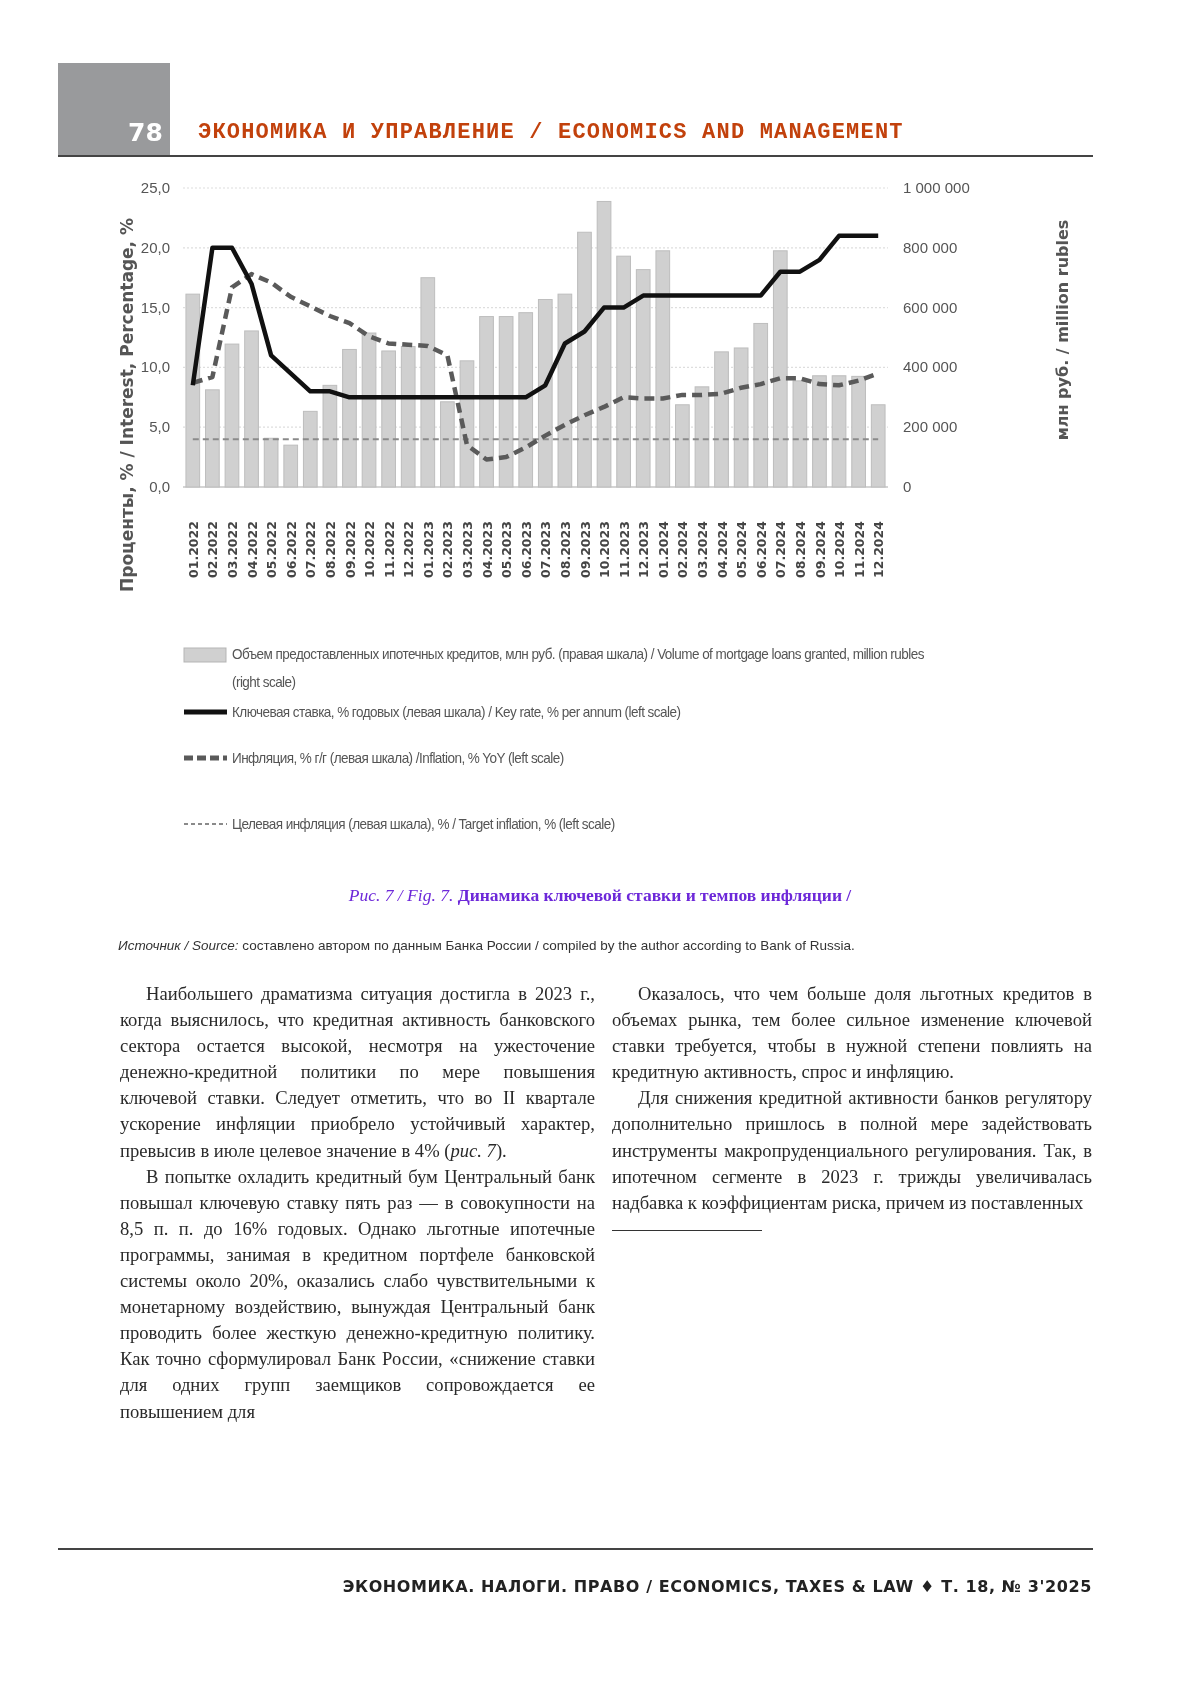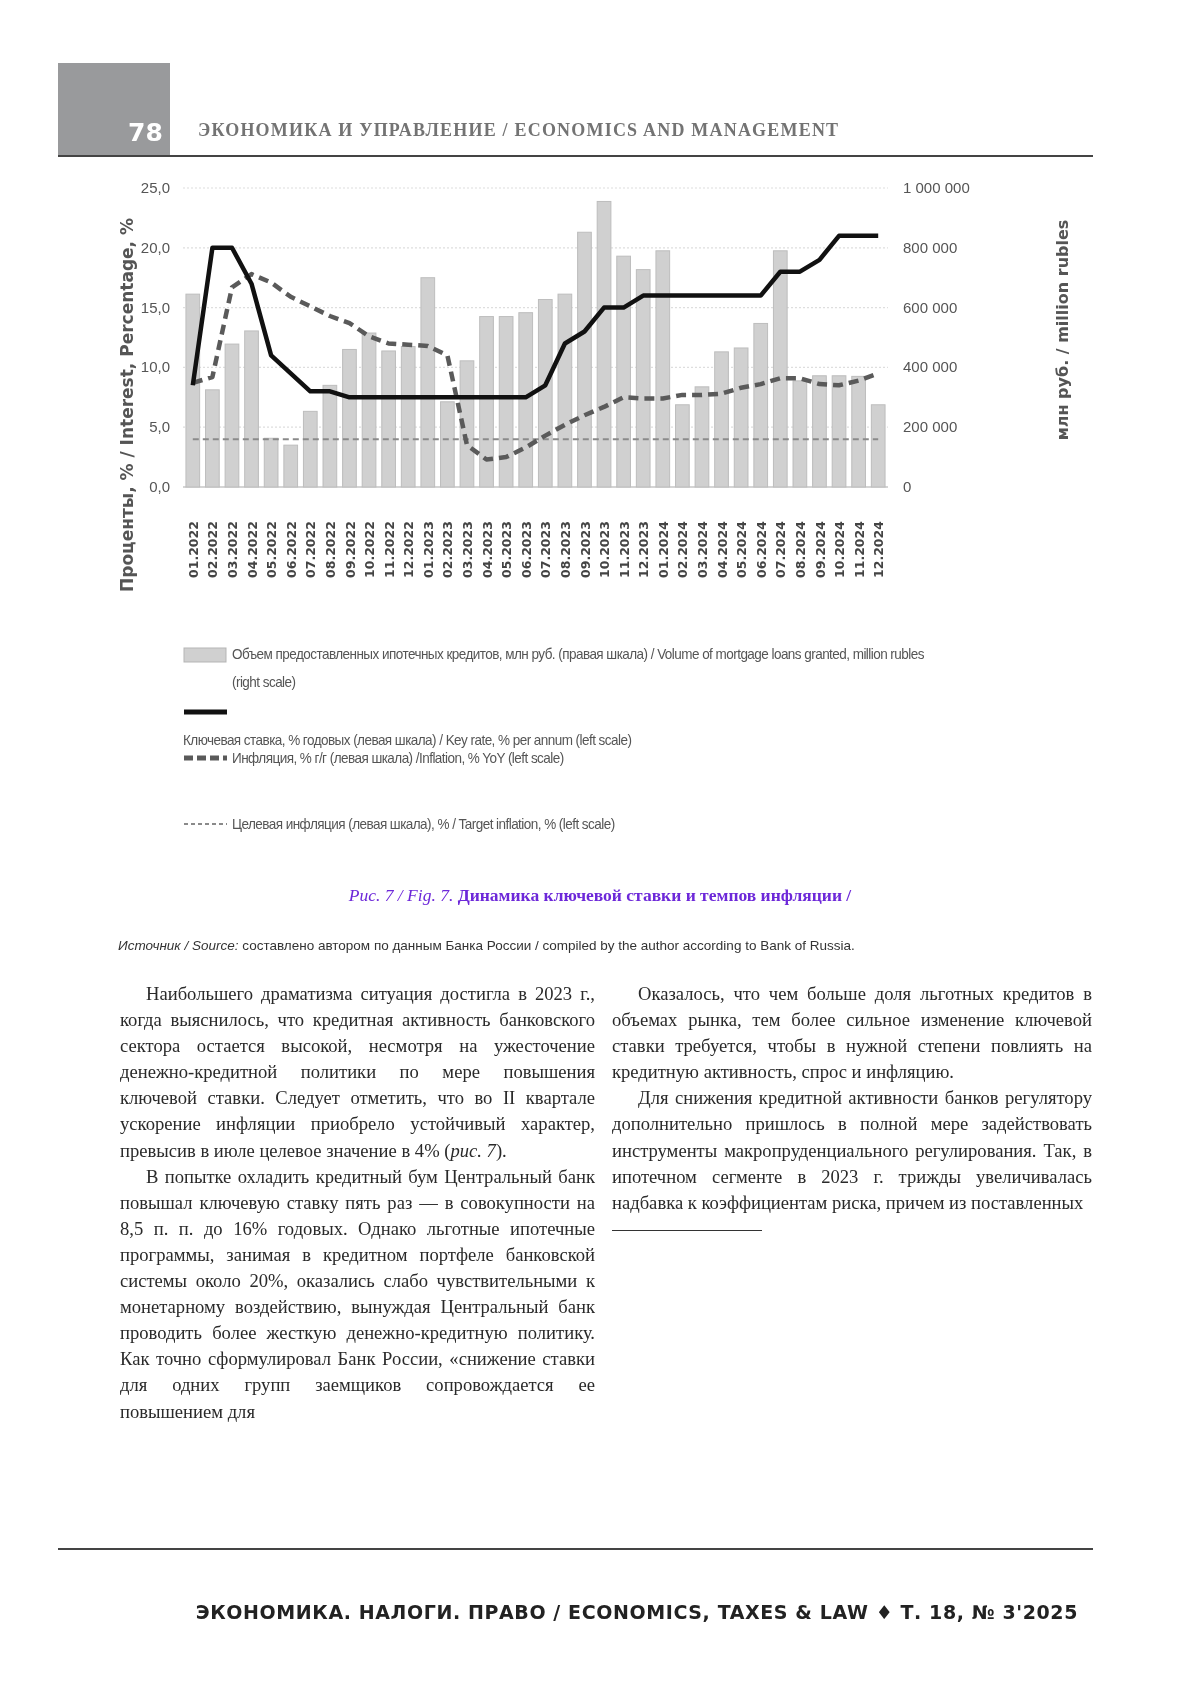--- a/index.html
+++ b/index.html
@@ -1,21 +1,21 @@
 <!DOCTYPE html>
 <html><head>
 <meta charset="utf-8">
 <style>
   * { box-sizing: border-box; margin: 0; padding: 0; }
   html, body { width: 1200px; height: 1697px; background: #ffffff; }
   body { position: relative; font-family: "Liberation Serif", serif; color: #222; overflow: hidden; }
 
   .page-num-box { position: absolute; left: 58px; top: 63px; width: 112px; height: 92px; background: #999a9c; }
   .page-num { position: absolute; left: 128px; top: 118px; font-family: "DejaVu Sans", sans-serif; font-weight: bold; font-size: 25px; color: #fff; }
-  .header-title { position: absolute; left: 198px; top: 120px; font-family: Liberation Serif, serif; font-weight: bold; font-size: 18px; letter-spacing: 1.2px; color: #737373; }
+  .header-title { position: absolute; left: 198px; top: 120px; font-family: Liberation Mono, monospace; font-weight: bold; font-size: 22px; letter-spacing: 1.2px; color: #c2410c; }
   .header-rule { position: absolute; left: 58px; top: 155px; width: 1035px; height: 2px; background: #444; }
 
   .chart-svg { position: absolute; left: 0; top: 170px; }
 
   .legend { position: absolute; left: 183px; top: 640px; width: 880px; font-family: "Liberation Sans", sans-serif; font-size: 15px; color: #555; }
   .legend-item { position: absolute; left: 0; display: flex; align-items: flex-start; }
   .legend-swatch { width: 45px; margin-right: 4px; flex-shrink: 0; }
   .legend-text { letter-spacing: -0.6px; line-height: 28px; transform: scaleX(0.9); transform-origin: left; white-space: nowrap; }
 
   .caption { position: absolute; left: 0; width: 1200px; top: 883px; text-align: center; font-size: 17.5px; line-height: 25px; color: #6d28d9; }
@@ -28,21 +28,21 @@
   .col-left { left: 120px; width: 475px; }
   .col-right { left: 612px; width: 480px; }
   .col p { text-indent: 26px; }
   .col p.noindent { text-indent: 0; }
   .col sup { font-size: 10px; }
   .footnote-rule { width: 150px; height: 1px; background: #333; margin: 14px 0 8px 0; }
   .footnote { font-size: 15px; line-height: 20px; letter-spacing: 0.4px; text-align: justify; color: #333; }
   .footnote sup { font-size: 9px; }
 
   .footer-rule { position: absolute; left: 58px; top: 1548px; width: 1035px; height: 2px; background: #444; }
-  .footer-text { position: absolute; right: 122px; top: 1577px; font-family: "DejaVu Sans", sans-serif; font-weight: bold; font-size: 19px; letter-spacing: 0.6px; color: #222; margin-top: 24px; }
+  .footer-text { position: absolute; right: 108px; top: 1577px; font-family: "DejaVu Sans", sans-serif; font-weight: bold; font-size: 16px; letter-spacing: 0.6px; color: #222; }
 </style>
 </head>
 <body>
 
 <div class="page-num-box"></div>
 <div class="page-num">78</div>
 <div class="header-title">ЭКОНОМИКА И УПРАВЛЕНИЕ / ECONOMICS AND MANAGEMENT</div>
 <div class="header-rule"></div>
 
 <svg class="chart-svg" id="chart" width="1200" height="470" viewBox="0 0 1200 470" xmlns="http://www.w3.org/2000/svg">
@@ -158,21 +158,21 @@
 <div class="legend">
   <div class="legend-item" style="top:0;">
     <svg class="legend-swatch" width="45" height="28">
         <rect x="1" y="8" width="42" height="14" fill="#d0d0d0" stroke="#b5b5b5"></rect>
       </svg>
     <div>
       <div class="legend-text">Объем предоставленных ипотечных кредитов, млн  руб. (правая шкала) / Volume of mortgage loans granted, million rubles</div>
       <div class="legend-text">(right scale)</div>
     </div>
   </div>
-  <div class="legend-item" style="top:58px;flex-direction:column;">
+  <div class="legend-item" style="top:58px;">
     <svg class="legend-swatch" width="45" height="28">
         <line x1="1" y1="14" x2="44" y2="14" stroke="#111" stroke-width="5"></line>
       </svg>
     <div class="legend-text">Ключевая ставка, % годовых (левая шкала) / Key rate, % per annum (left scale)</div>
   </div>
   <div class="legend-item" style="top:104px;">
     <svg class="legend-swatch" width="45" height="28">
         <line x1="1" y1="14" x2="44" y2="14" stroke="#5a5a5a" stroke-width="5" stroke-dasharray="9,4"></line>
       </svg>
     <div class="legend-text">Инфляция, % г/г (левая шкала) /Inflation, % YoY (left scale)</div>

